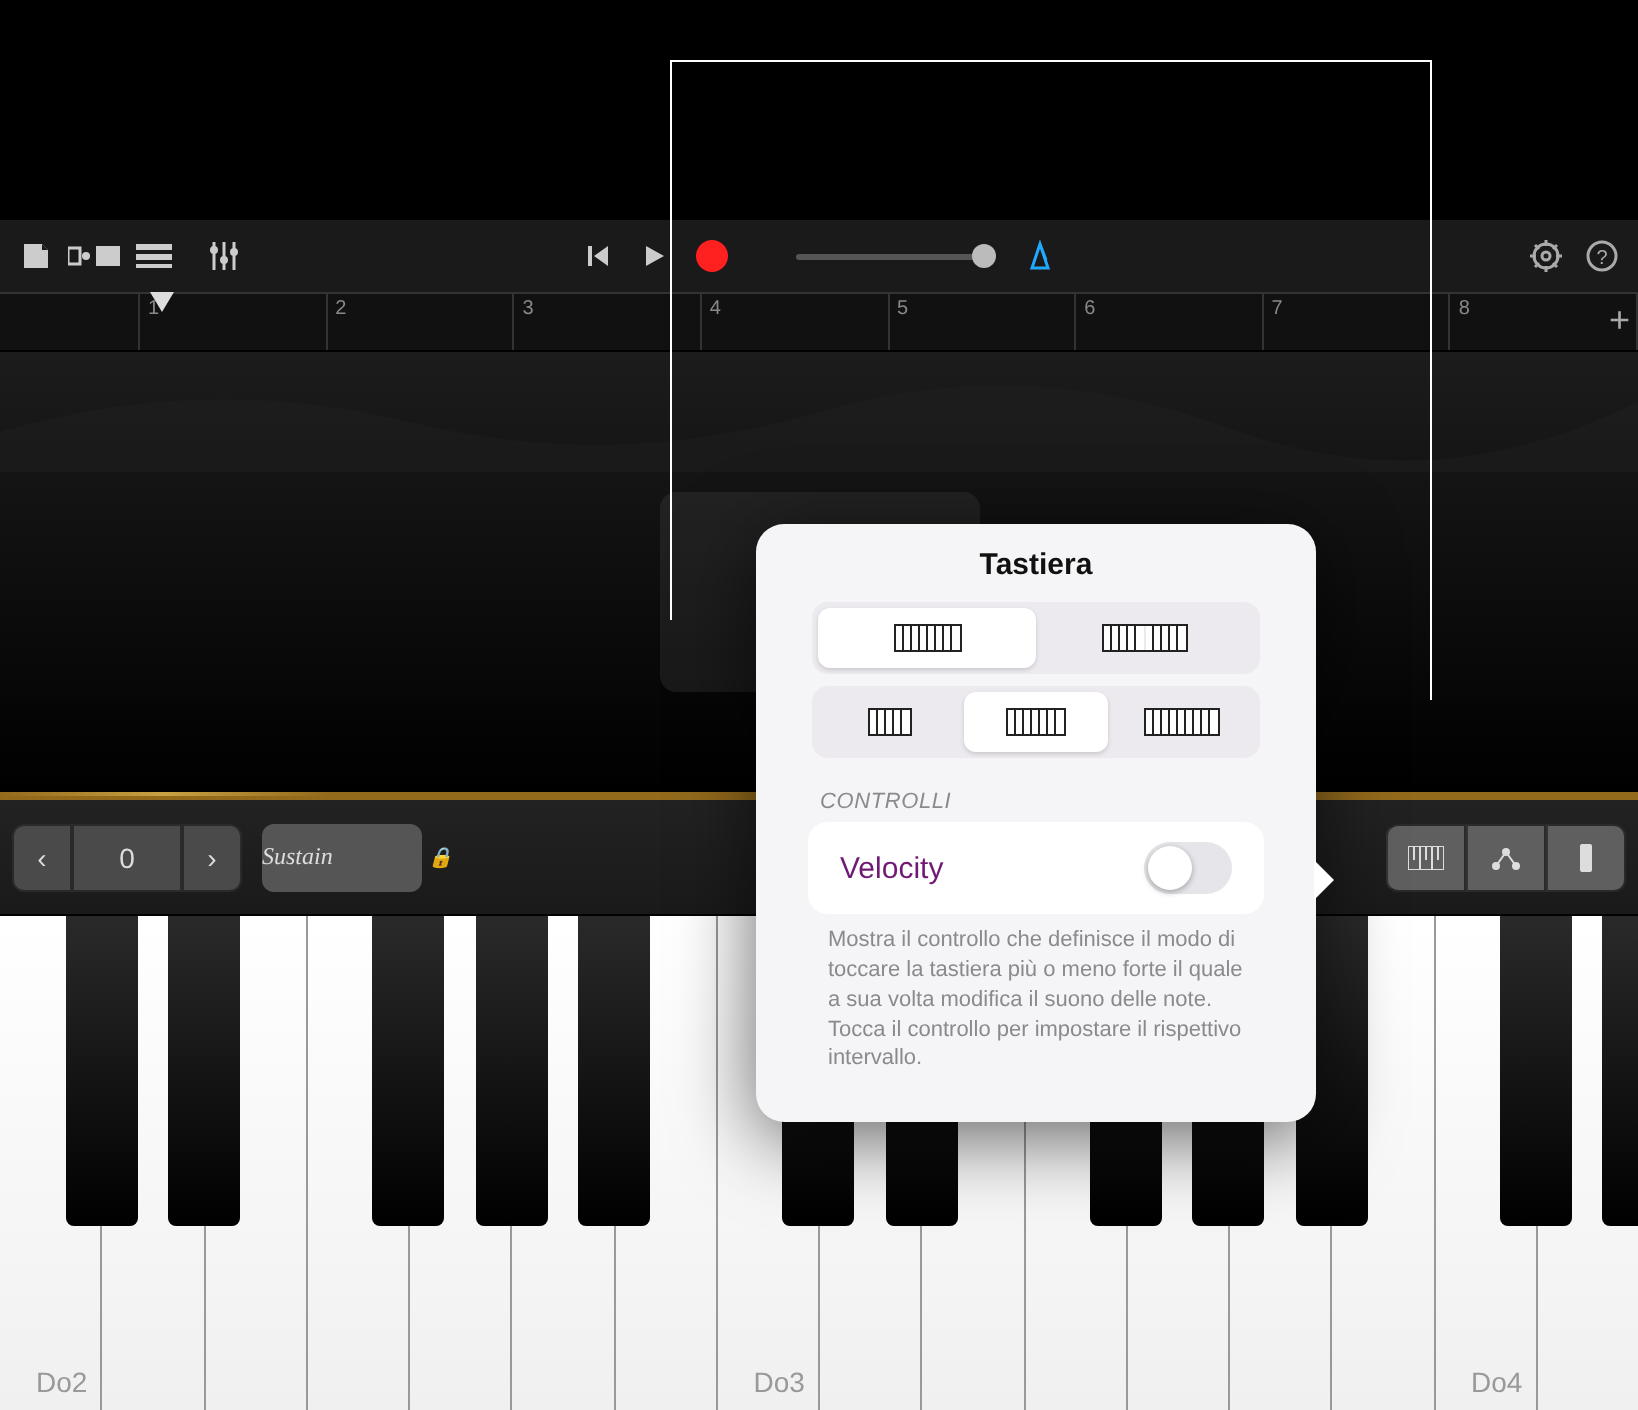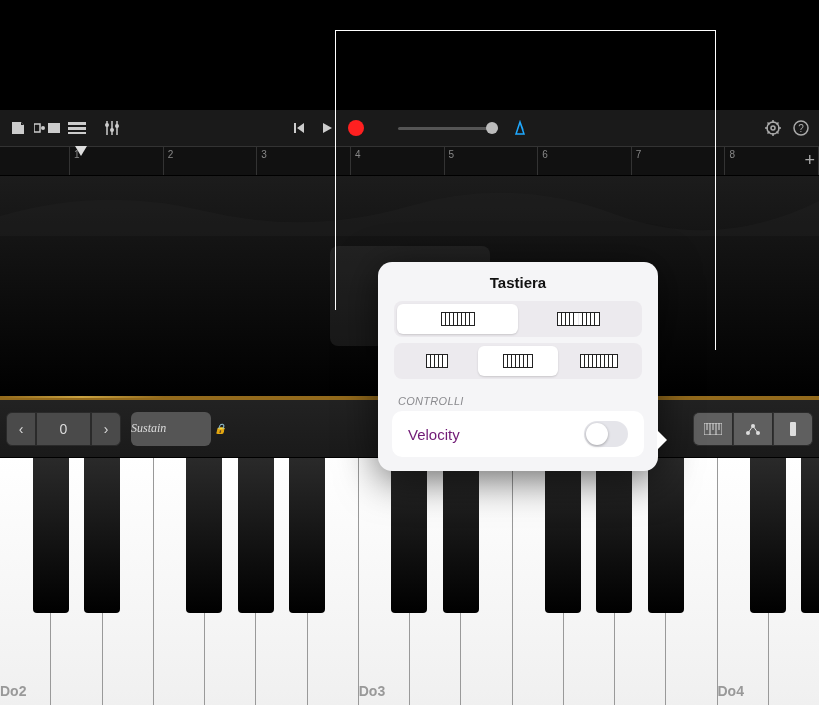--- a/index.html
+++ b/index.html
@@ -136,41 +136,41 @@
     display:flex;
   }
   .white-key {
     flex:1;
     background:linear-gradient(#fff,#f0f0f0);
     border-right:1px solid #999;
     position:relative;
   }
   .white-key:last-child{border-right:none;}
   .key-label {
-    position:absolute; bottom:6px; left:0;
-    color:#999; font-size:14px; font-weight:700;
+    position:absolute; bottom:6px; left:18px;
+    color:#999; font-size:14px; font-weight:400;
   }
   .black-keys { position:absolute; top:458px; left:0; right:0; height:155px; pointer-events:none;}
   .black-key {
     position:absolute;
     width:36px; height:155px;
     background:linear-gradient(#2a2a2a,#000);
     border-radius:0 0 4px 4px;
     pointer-events:auto;
   }
 
   
   .popup {
     position:absolute;
     top:262px; left:378px;
     width:280px;
     background:#f5f5f7;
     border-radius:14px;
     box-shadow:0 8px 40px rgba(0,0,0,0.6);
-    padding:12px 4px 14px;
+    padding:12px 16px 14px;
     z-index:100;
     font-size:13px;
   }
   .popup-title {
     text-align:center; font-weight:600; font-size:15px; color:#111; margin-bottom:10px;
   }
   .popup .callout-tail {
     position:absolute; top:168px; right:-9px;
     width:0;height:0;
     border-top:10px solid transparent;
@@ -489,14 +489,15 @@
   </div>
 
   <div class="sect-label">CONTROLLI</div>
 
   <div class="row row-single">
     <span>Velocity</span>
     <div class="toggle" id="tg-vel">
         <div class="knob"></div>
       </div>
   </div>
+  <div class="desc">Mostra il controllo che definisce il modo di toccare la tastiera più o meno forte il quale a sua volta modifica il suono delle note. Tocca il controllo per impostare il rispettivo intervallo.</div>
 
 </div>
 
 </body></html>

